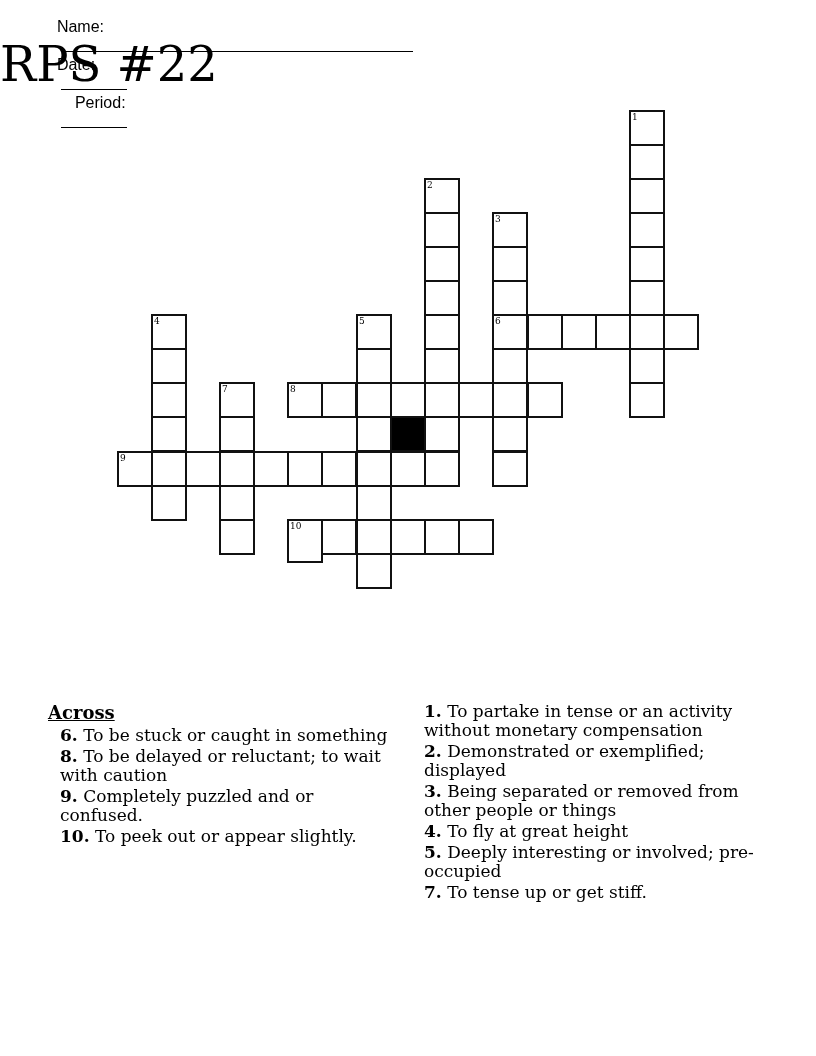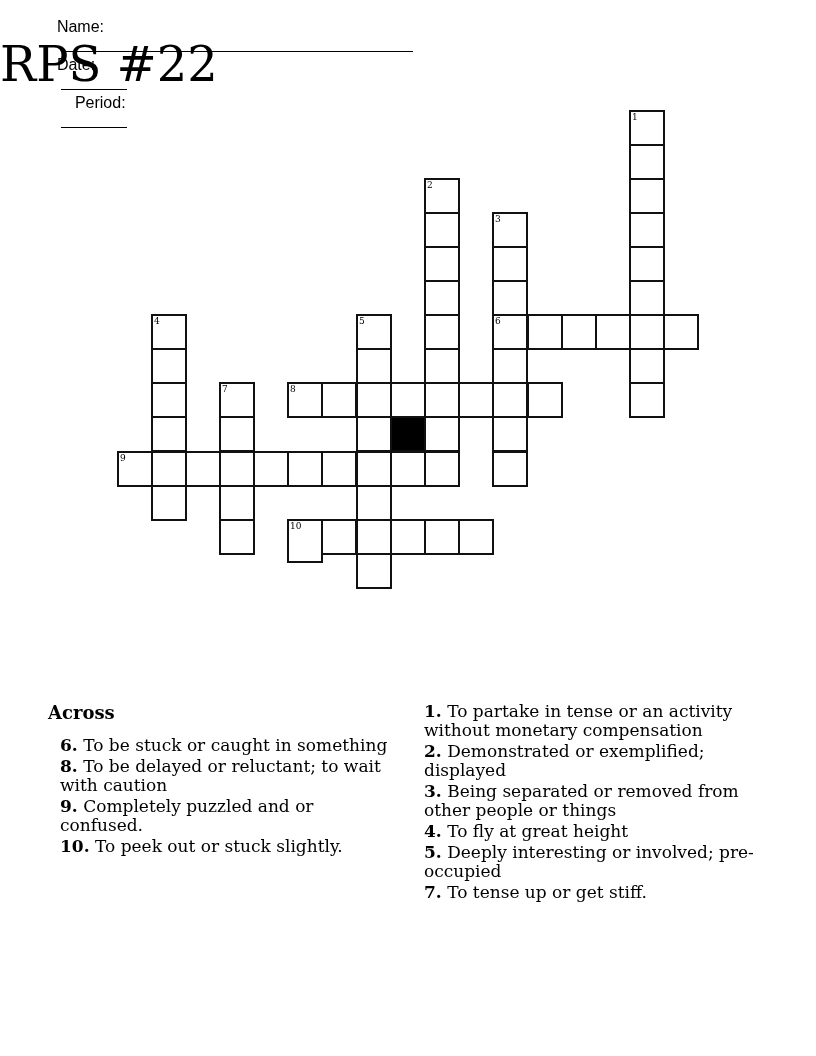--- a/index.html
+++ b/index.html
@@ -8,21 +8,21 @@
     .header-line span { display: inline-block; }
     .blank { display: inline-block; border-bottom: 1px solid #000; height: 15px; vertical-align: baseline; }
     .title { position: absolute; top: 34px; left: 0; width: 816px; text-align: left; font-family: "DejaVu Serif", serif; font-size: 48px; line-height: 60px; letter-spacing: 0px; }
     .grid { position: absolute; left: 0; top: 0; width: 816px; height: 620px; }
     .cell { position: absolute; width: 34px; height: 34px; box-sizing: border-box; border: 2px solid #111; background: #fff; margin-left: -1px; margin-top: -1px; }
     .cell.black { background: #000; }
     .cell .num { position: absolute; top: 0px; left: 1px; font-family: "DejaVu Serif", serif; font-size: 9px; line-height: 10px; }
     .clues { position: absolute; top: 702px; font-family: "DejaVu Serif", serif; font-size: 17px; line-height: 20px; }
     .clues.across { left: 48px; width: 345px; }
     .clues.down { left: 412px; width: 345px; }
-    .clues h3 { margin: 0 0 12px 0; font-size: 18px; font-weight: bold; line-height: 22px; }
+    .clues h3 { margin: 0 0 2px 0; font-size: 18px; font-weight: bold; text-decoration: underline; line-height: 22px; }
     .clue { margin: 0 0 2px 12px; line-height: 19px; }
     .clue b { font-weight: bold; }
   </style>
 </head>
 <body>
 
 <div class="header-line">
   <span>Name:</span>
   <span class="blank" style="width:352px;margin-left:4px;"></span>
   <span style="margin-left:0;">Date:</span>
@@ -121,21 +121,21 @@
     <div class="cell" style="left: 425px; top: 520px; width: 36px; height: 36px;"></div>
     <div class="cell" style="left: 459px; top: 520px; width: 36px; height: 36px;"></div>
   </div>
 
 <div class="clues across">
   <h3>Across</h3>
   <div id="across-list">
       <div class="clue"><b>6.</b><span> To be stuck or caught in something</span></div>
       <div class="clue"><b>8.</b><span> To be delayed or reluctant; to wait with caution</span></div>
       <div class="clue"><b>9.</b><span> Completely puzzled and or confused.</span></div>
-      <div class="clue"><b>10.</b><span> To peek out or stuck slightly.</span></div>
+      <div class="clue"><b>10.</b><span> To peek out or appear slightly.</span></div>
     </div>
 </div>
 
 <div class="clues down">
   <div id="down-list">
       <div class="clue"><b>1.</b><span> To partake in tense or an activity without monetary compensation</span></div>
       <div class="clue"><b>2.</b><span> Demonstrated or exemplified; displayed</span></div>
       <div class="clue"><b>3.</b><span> Being separated or removed from other people or things</span></div>
       <div class="clue"><b>4.</b><span> To fly at great height</span></div>
       <div class="clue"><b>5.</b><span> Deeply interesting or involved; pre-occupied</span></div>

